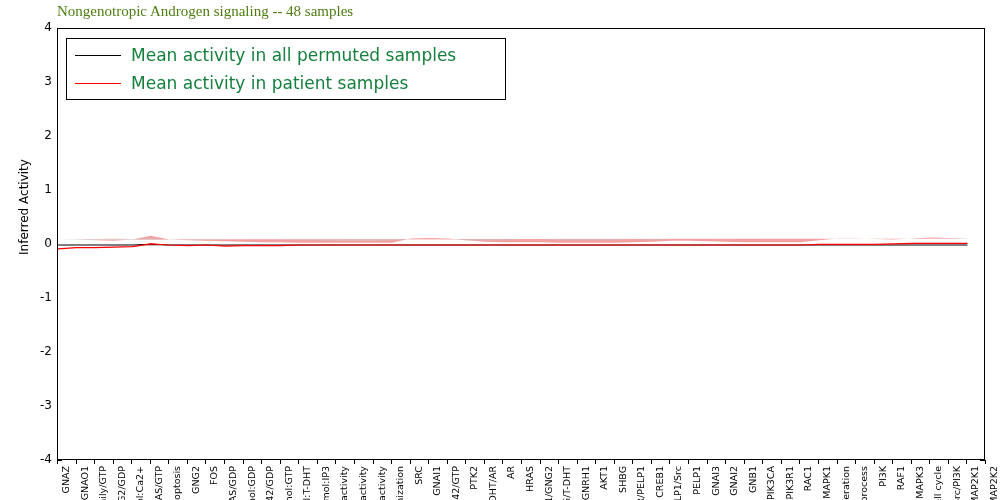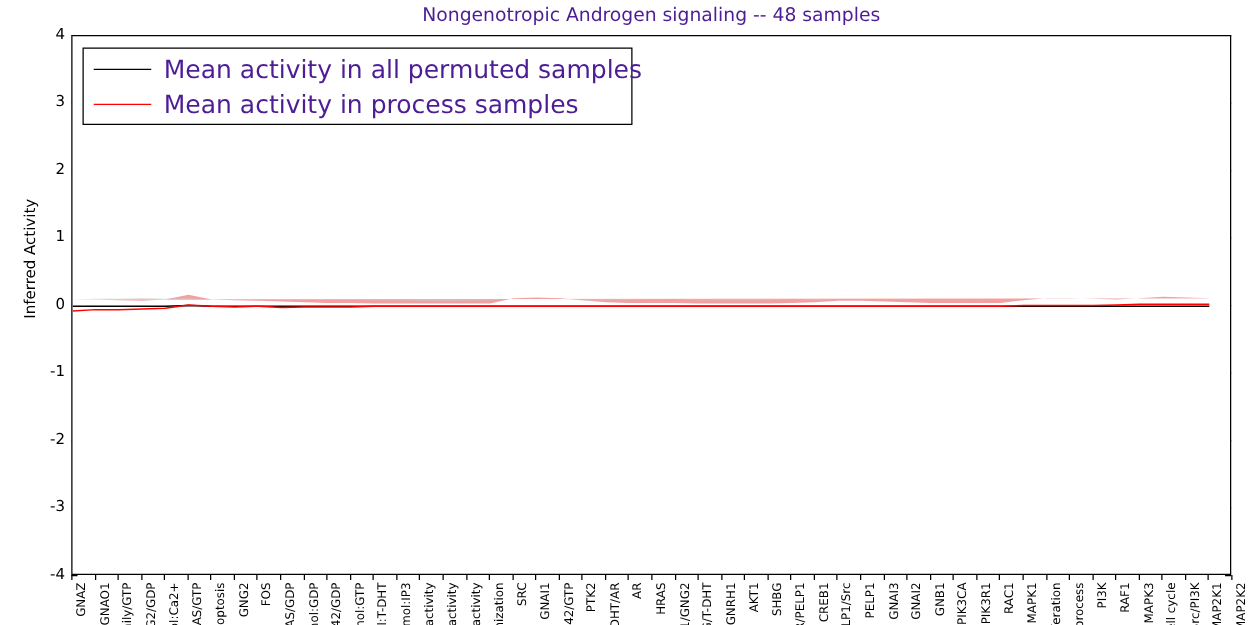--- a/index.html
+++ b/index.html
@@ -26,24 +26,24 @@
     height: 432px;
     border: 1px solid #000000;
     box-sizing: border-box;
     background: #ffffff;
   }
   .chart-title {
     position: absolute;
     left: 57px;
     top: 3px;
     width: 928px;
-    text-align: center;
     font-size: 15px;
-    color: #4c1d95;
+    color: #4d7c0f;
     white-space: nowrap;
+    font-family: Liberation Serif, serif;
   }
   .ylabel {
     position: absolute;
     left: -56px;
     top: 200px;
     width: 160px;
     text-align: center;
     transform: rotate(-90deg);
     transform-origin: center center;
     font-size: 12px;
@@ -121,22 +121,22 @@
   .legend-row.r0 { top: 3px; }
   .legend-row.r1 { top: 31px; }
   .legend-line {
     width: 46px;
     height: 0;
     border-top-width: 1.4px;
     border-top-style: solid;
     margin-right: 10px;
   }
   .legend-text {
-    font-size: 20px;
-    color: #4c1d95;
+    font-size: 17px;
+    color: #15803d;
     white-space: nowrap;
   }
   svg.series-svg {
     position: absolute;
     left: 0;
     top: 0;
     width: 928px;
     height: 432px;
     display: block;
   }
@@ -298,17 +298,17 @@
       <div class="xtick-label" style="left: 989px;">MAP2K2</div>
     </div>
 
   <div class="legend-box">
     <div class="legend-row r0">
       <span class="legend-line" id="legend-line-0" style="border-top-color: rgb(0, 0, 0);"></span>
       <span class="legend-text">Mean activity in all permuted samples</span>
     </div>
     <div class="legend-row r1">
       <span class="legend-line" id="legend-line-1" style="border-top-color: rgb(255, 0, 0);"></span>
-      <span class="legend-text">Mean activity in process samples</span>
+      <span class="legend-text">Mean activity in patient samples</span>
     </div>
   </div>
 
 </div>
 
 </body></html>

